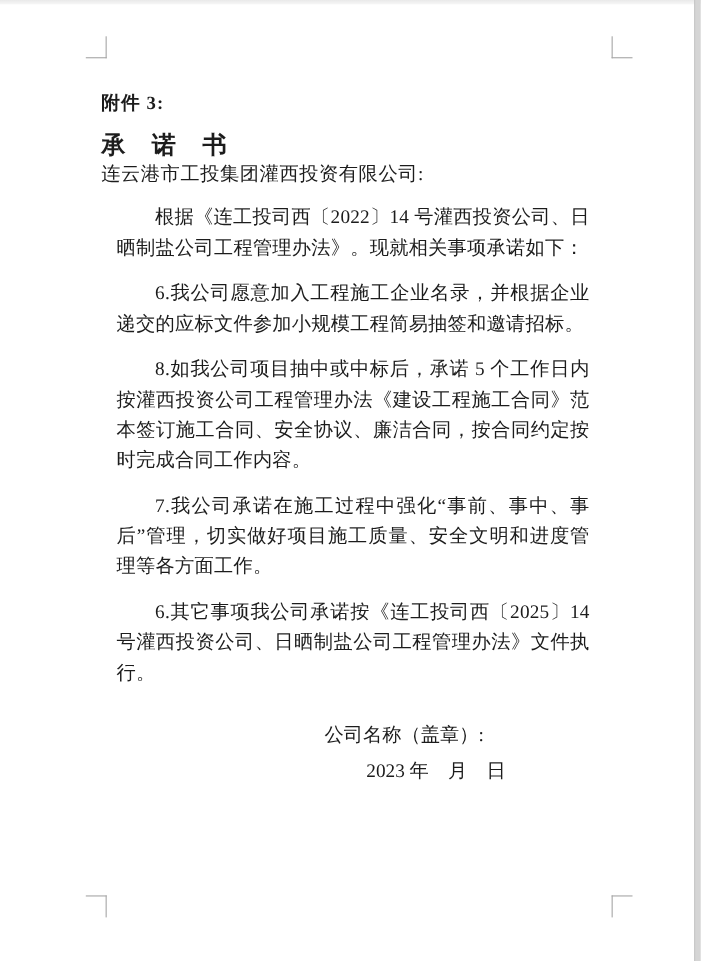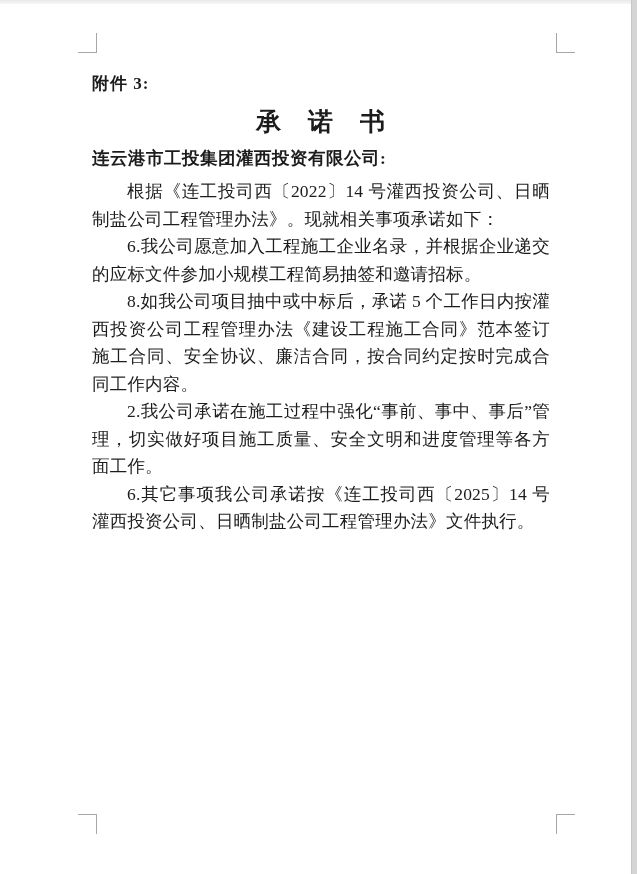--- a/index.html
+++ b/index.html
@@ -33,49 +33,47 @@
     width: 18px; height: 19px;
   }
   .crop-tl { left: 78px;  top: 33px;  border-right: 1px solid #a6a6a6; border-bottom: 1px solid #a6a6a6; }
   .crop-tr { left: 556px; top: 33px;  border-left: 1px solid #a6a6a6;  border-bottom: 1px solid #a6a6a6; }
   .crop-bl { left: 78px;  top: 814px; border-right: 1px solid #a6a6a6; border-top: 1px solid #a6a6a6; }
   .crop-br { left: 556px; top: 814px; border-left: 1px solid #a6a6a6;  border-top: 1px solid #a6a6a6; }
 
   .text-area {
     position: absolute;
     left: 92px;
-    top: 74px;
+    top: 84px;
     width: 458px;
   }
   .attachment {
     font-size: 17px;
     font-weight: bold;
     line-height: 20px;
     letter-spacing: 1px;
   }
   .doc-title {
     margin-top: 14px;
-    font-size: 25px;
+    font-size: 22px;
     font-weight: bold;
     line-height: 28px;
-    text-align: center;
     letter-spacing: 1px;
   }
   .addressee {
-    margin-top: 10px;
     font-size: 17.5px;
-    font-weight: bold;
+    font-weight: normal;
     line-height: 24px;
     letter-spacing: 0.5px;
   }
   .body-paragraphs {
     margin-top: 8px;
   }
   .body-paragraphs p {
-    margin: 0;
+    margin: 14px;
     font-size: 17.5px;
     line-height: 27.5px;
     text-align: justify;
     text-indent: 2em;
     letter-spacing: 0.2px;
   }
   .signature {
     margin-top: 27px;
     font-size: 17.5px;
   }
@@ -101,17 +99,21 @@
 
 <div class="text-area">
   <div class="attachment">附件 3:</div>
   <div class="doc-title">承　诺　书</div>
   <div class="addressee">连云港市工投集团灌西投资有限公司:</div>
 
   <div class="body-paragraphs">
     <p>根据《连工投司西〔2022〕14 号灌西投资公司、日晒制盐公司工程管理办法》。现就相关事项承诺如下：</p>
     <p>6.我公司愿意加入工程施工企业名录，并根据企业递交的应标文件参加小规模工程简易抽签和邀请招标。</p>
     <p>8.如我公司项目抽中或中标后，承诺 5 个工作日内按灌西投资公司工程管理办法《建设工程施工合同》范本签订施工合同、安全协议、廉洁合同，按合同约定按时完成合同工作内容。</p>
-    <p>2.我公司承诺在施工过程中强化“事前、事中、事后”管理，切实做好项目施工质量、安全文明和进度管理等各方面工作。</p>
+    <p>7.我公司承诺在施工过程中强化“事前、事中、事后”管理，切实做好项目施工质量、安全文明和进度管理等各方面工作。</p>
     <p>6.其它事项我公司承诺按《连工投司西〔2025〕14 号灌西投资公司、日晒制盐公司工程管理办法》文件执行。</p>
   </div>
 
+  <div class="signature">
+    <div class="sig-company">公司名称（盖章）:</div>
+    <div class="sig-date">2023 年　月　日</div>
+  </div>
 </div>
 
 </body></html>

